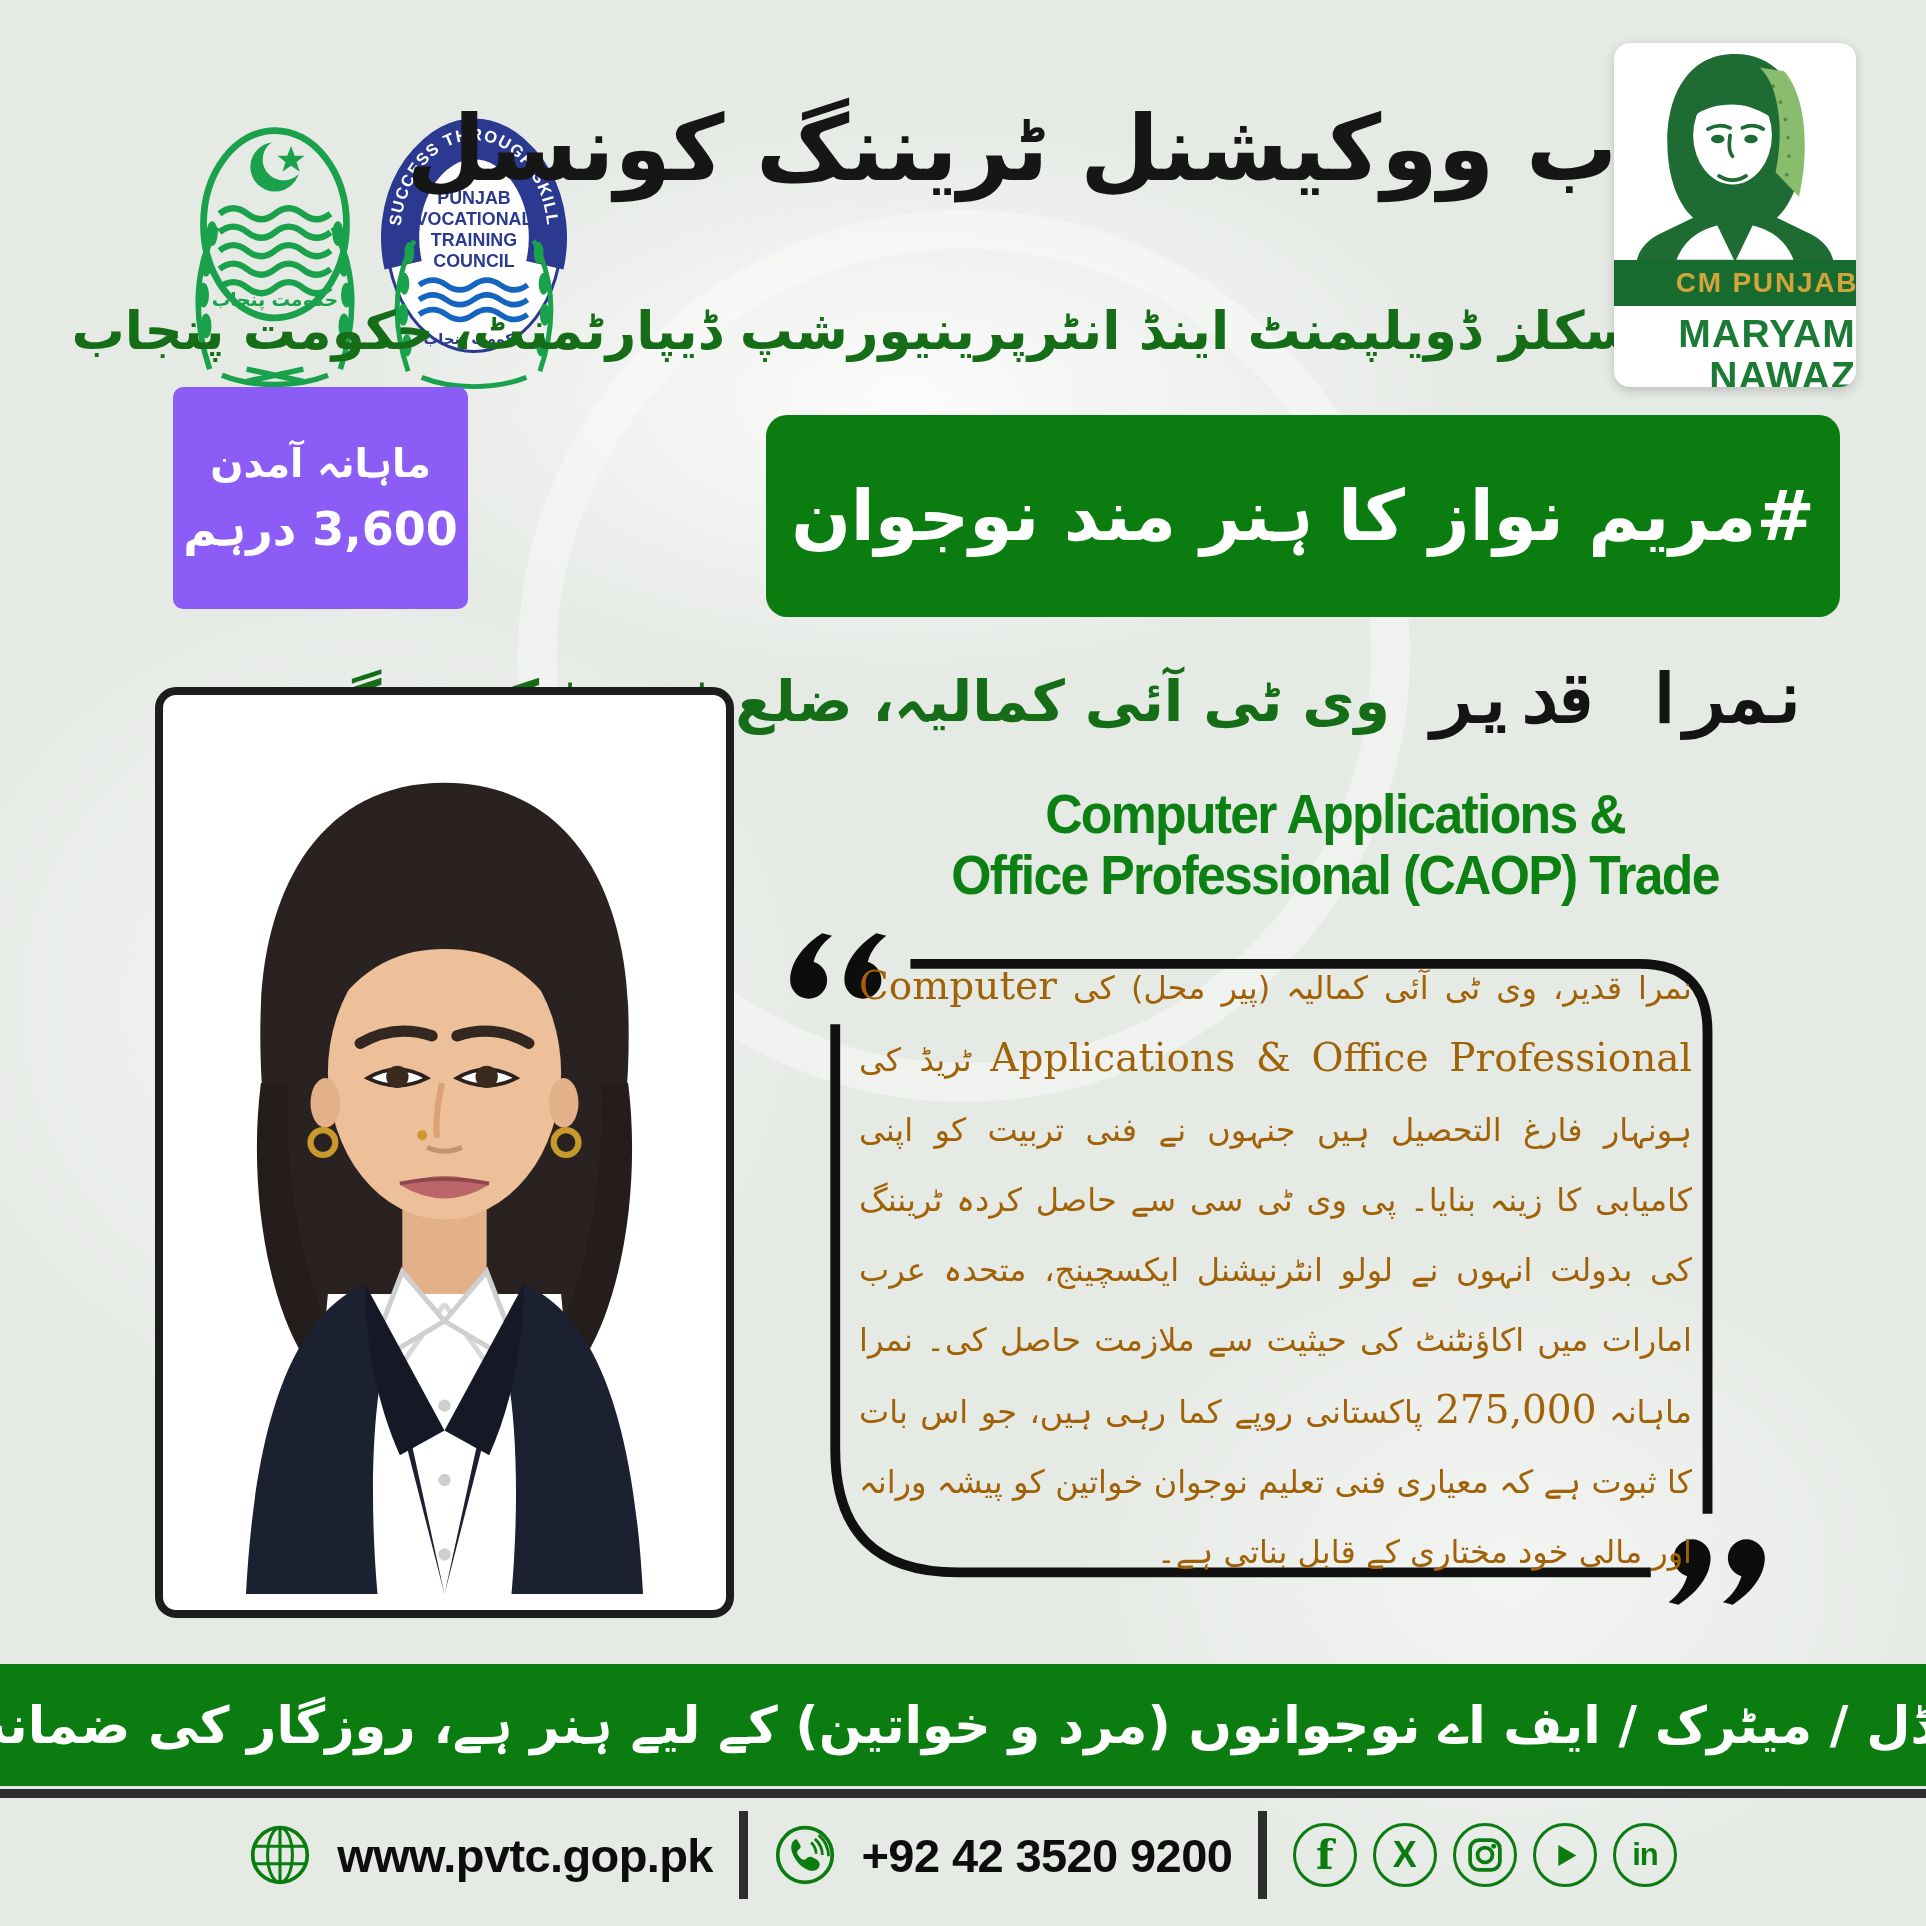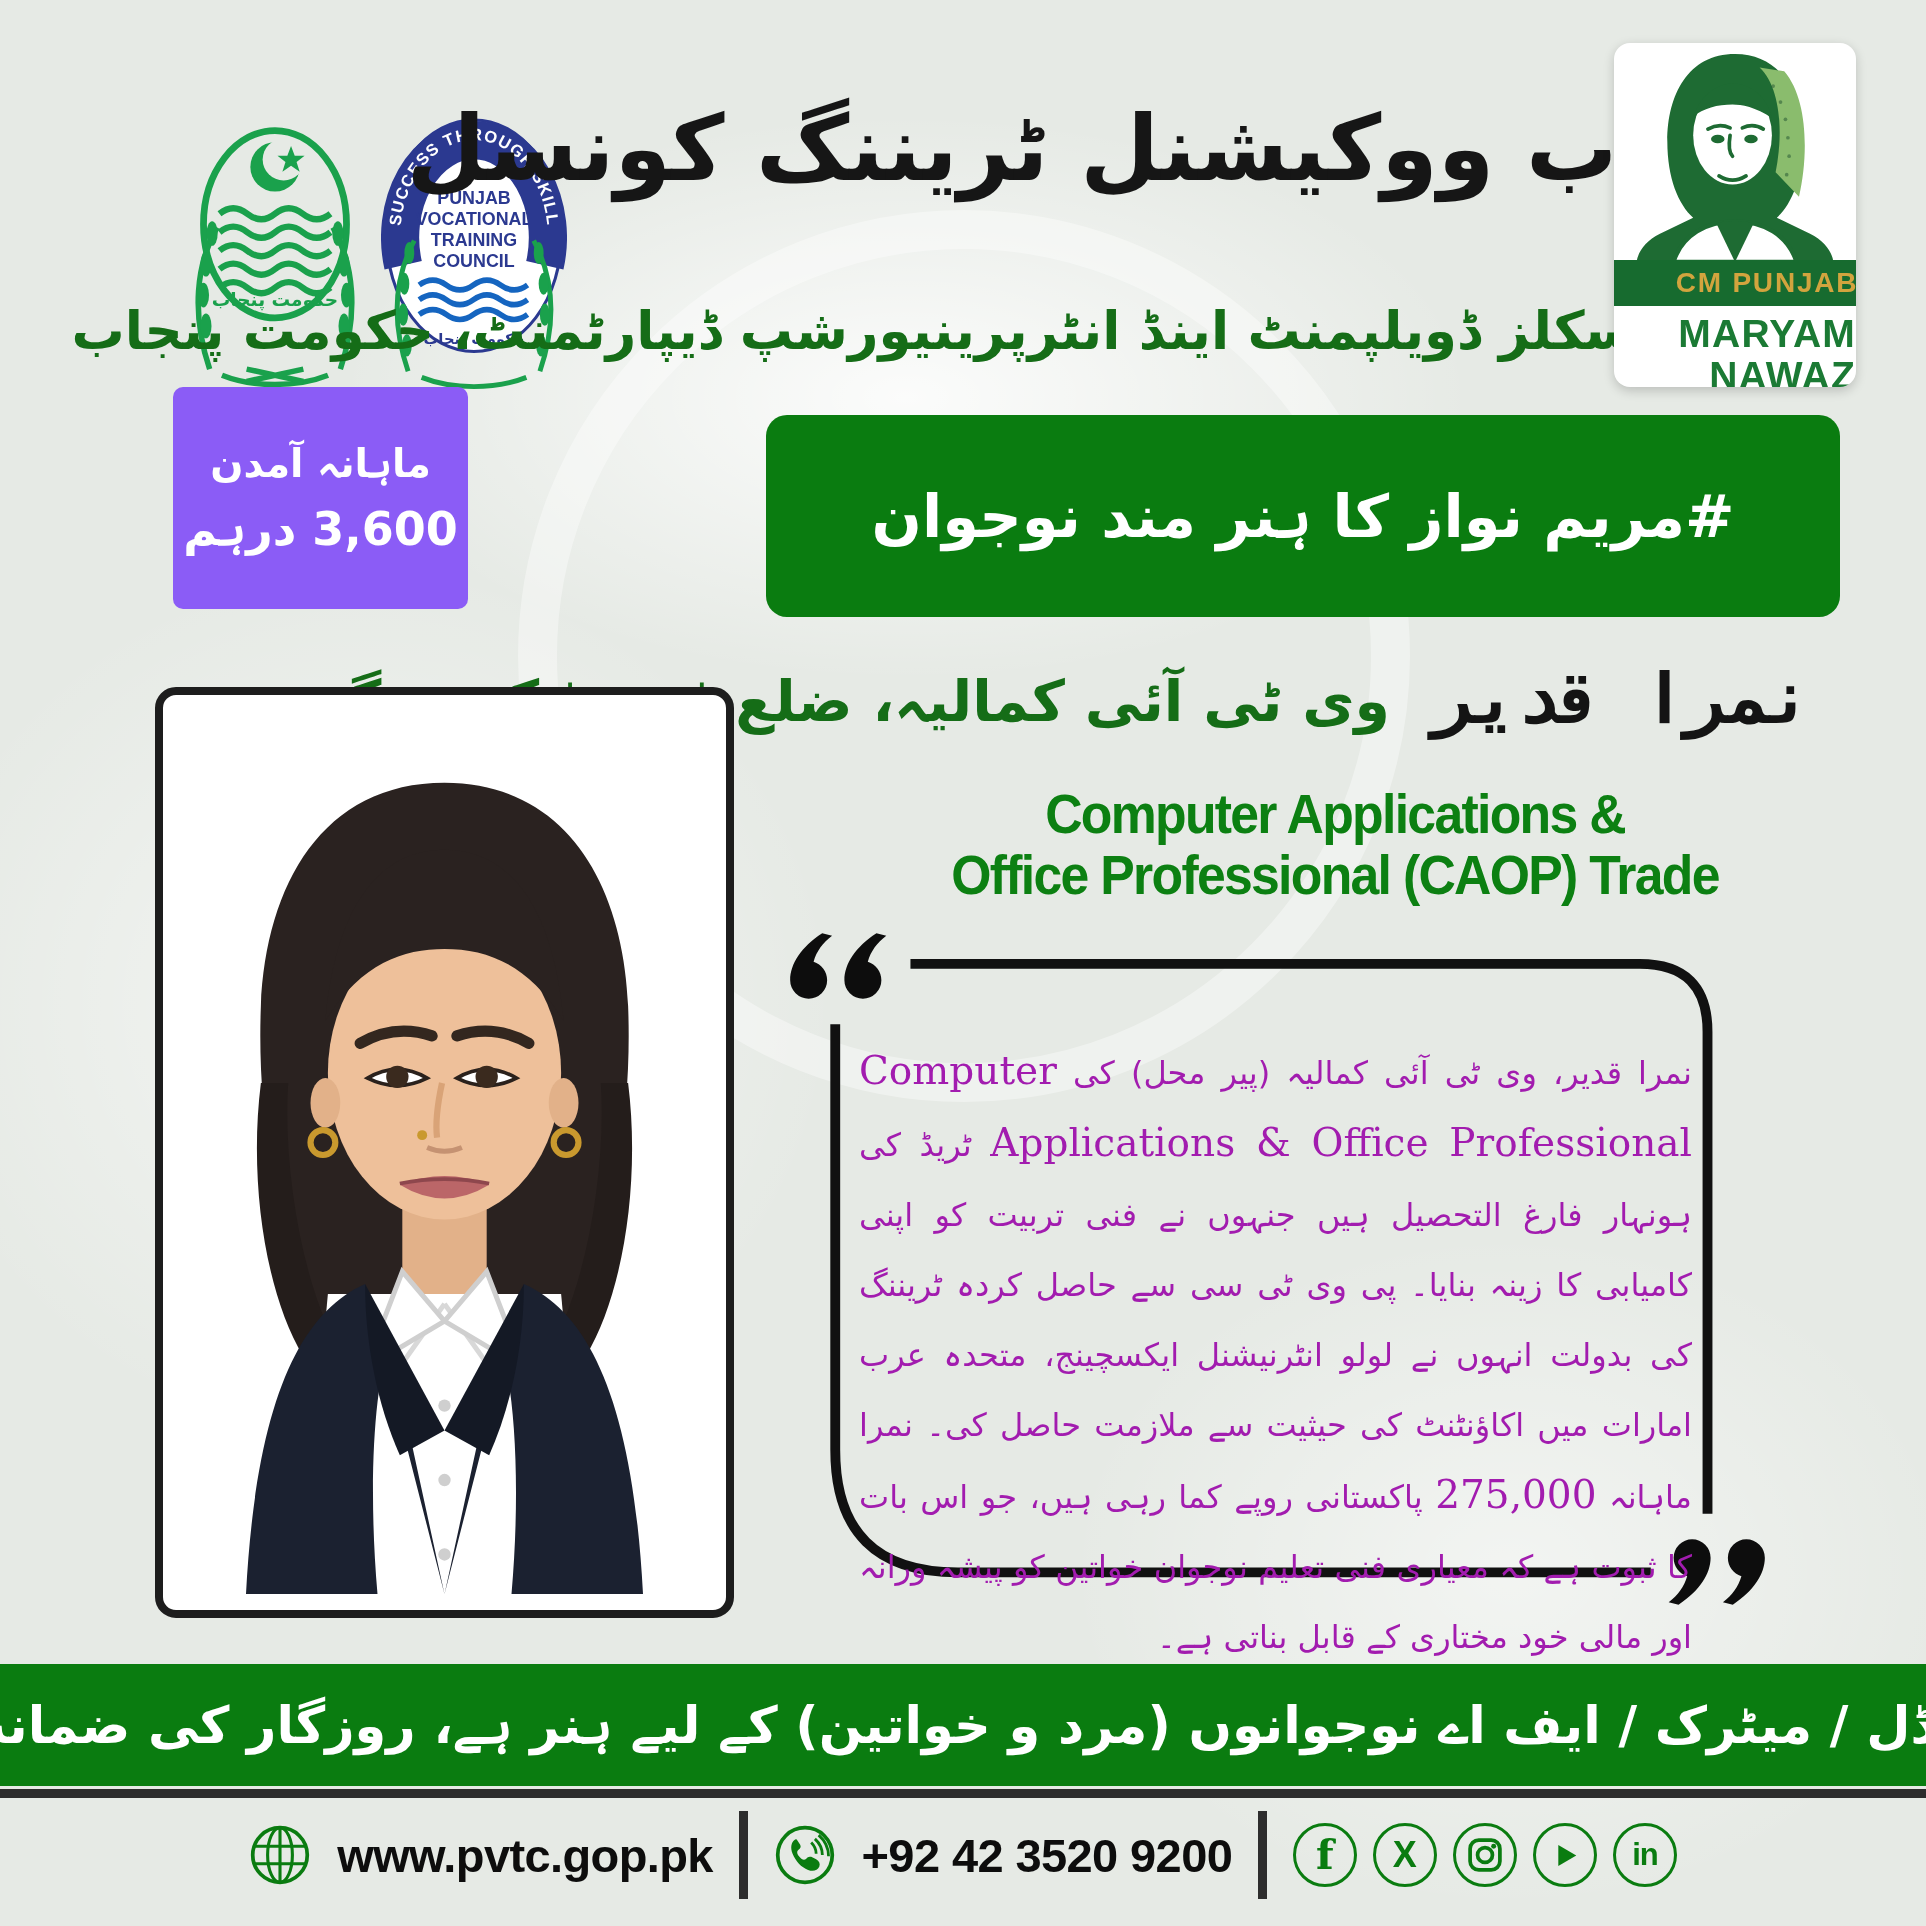--- a/index.html
+++ b/index.html
@@ -36,42 +36,42 @@
     font-weight:bold;font-size:39px;letter-spacing:1.2px;line-height:39px;}
   .cm-badge .nm1{top:271px;} .cm-badge .nm2{top:313px;}
 
   .income-box{position:absolute;left:155px;top:387px;width:295px;height:222px;background:#8b5cf6;
     border-radius:10px;display:flex;flex-direction:column;align-items:center;justify-content:center;
     gap:16px;color:#fff;direction:rtl;font-family:"DejaVu Sans",sans-serif;font-weight:bold;margin-left:18px;}
   .income-box .l1{font-size:39px;} .income-box .l2{font-size:46px;}
 
   .hashtag{position:absolute;left:766px;top:415px;width:1074px;height:202px;background:#0a7c10;
     border-radius:21px;display:flex;align-items:center;justify-content:center;direction:rtl;
-    color:#fff;font-family:"DejaVu Sans",sans-serif;font-weight:bold;font-size:59px;white-space:nowrap;}
+    color:#fff;font-family:"DejaVu Sans",sans-serif;font-weight:bold;font-size:70px;white-space:nowrap;}
 
   .name-row{position:absolute;right:114px;top:624px;width:1011px;height:154px;direction:rtl;
     display:flex;align-items:center;justify-content:flex-start;gap:43px;white-space:nowrap;}
   .name-row .nm{font-family:Liberation Mono, monospace;font-weight:bold;font-size:70px;color:#141414;}
   .name-row .loc{font-family:"DejaVu Sans",sans-serif;font-weight:bold;font-size:57px;color:#156d17;}
 
   .trade{position:absolute;left:888px;top:784px;width:894px;text-align:center;
     font-weight:bold;font-size:55px;line-height:61px;color:#0c8012;letter-spacing:-1.8px;
     transform:scaleX(.94);transform-origin:center;}
 
   .photo-frame{position:absolute;left:155px;top:687px;width:579px;height:931px;background:#ffffff;
     border:8.6px solid #1d1d1d;border-radius:21px;box-sizing:border-box;padding:16px;}
   .photo-frame svg{width:100%;height:100%;display:block;}
 
   .quote-frame{position:absolute;left:826px;top:949px;width:900px;height:666px;}
   .qmark{position:absolute;fill:#0d0d0d;}
   .qopen{left:784px;top:932px;width:106px;height:68px;}
   .qclose{left:1665px;top:1538px;width:106px;height:68px;transform:rotate(180deg);}
 
-  .quote-text{position:absolute;left:859px;top:1036px;width:833px;height:567px;direction:rtl;
-    text-align:justify;color:#a21caf;font-family:"DejaVu Sans",sans-serif;
+  .quote-text{position:absolute;left:859px;top:951px;width:833px;height:567px;direction:rtl;
+    text-align:justify;color:#a16207;font-family:"DejaVu Sans",sans-serif;
     font-size:32px;line-height:70px;}
   .quote-text .seg-en{font-family:"DejaVu Serif",serif;font-size:39px;}
 
   .bottom-bar{position:absolute;left:0;top:1664px;width:1926px;height:122px;background:#0a7c10;
     display:flex;align-items:center;justify-content:center;direction:rtl;color:#fff;
     font-family:"DejaVu Sans",sans-serif;font-weight:bold;font-size:51px;white-space:nowrap;}
   .dark-strip{position:absolute;left:0;top:1789px;width:1926px;height:8.6px;background:#2d2d2d;}
 
   .footer{position:absolute;left:0;top:1801px;width:1926px;height:108px;
     display:flex;align-items:center;justify-content:center;gap:26px;}

